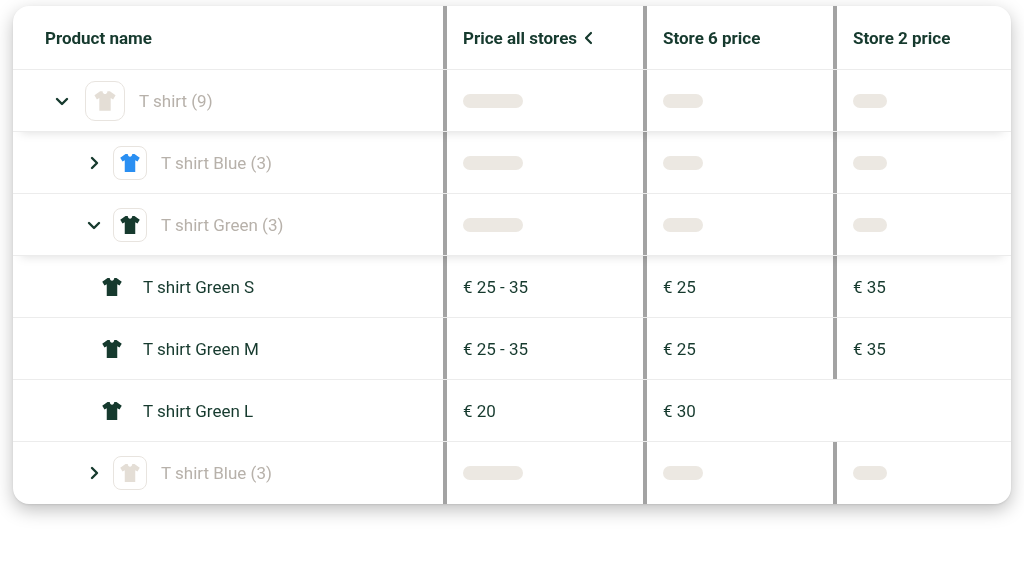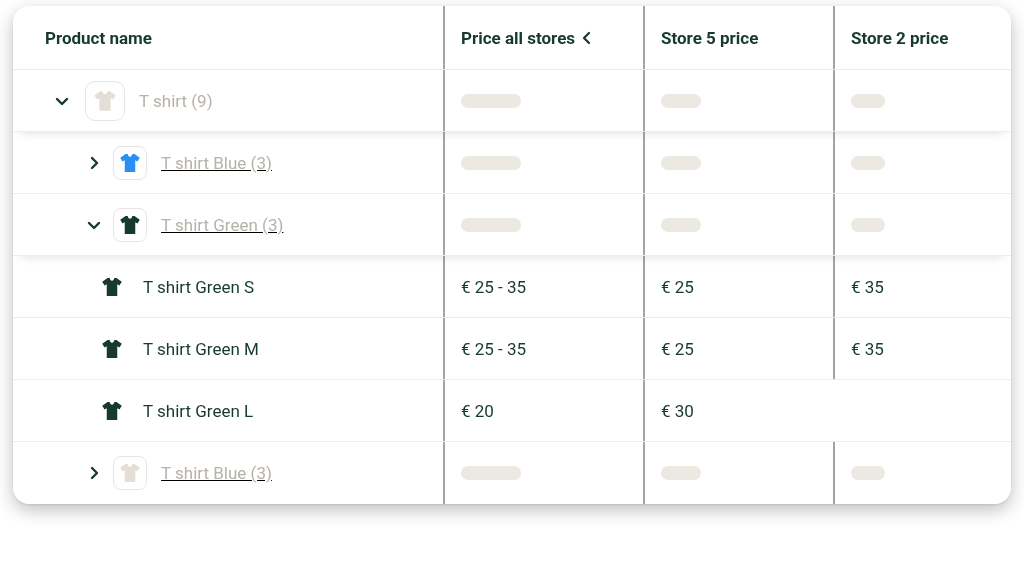--- a/index.html
+++ b/index.html
@@ -20,33 +20,33 @@
     grid-template-columns: 430px 200px 190px 1fr;
     align-items: center;
     border-bottom: 1px solid #ececec;
     min-height: 62px;
   }
   .row.header { min-height: 64px; }
   .row:last-child { border-bottom: none; }
 
   .cell { padding: 0 16px; display: flex; align-items: center; }
   .cell.name { padding-left: 32px; }
-  .cell.col  { border-left: 2px solid #a3a3a3; height: 100%; }
+  .cell.col  { border-left: 4px solid #a3a3a3; height: 100%; }
 
   .header .cell { font-weight: 700; color: #163a2e; font-size: 17px; }
   .header .sort-icon { margin-left: 6px; display: inline-flex; }
 
   .chevron {
     width: 18px; height: 18px;
     display: inline-flex; align-items: center; justify-content: center;
     color: #163a2e; cursor: pointer; flex: 0 0 18px;
   }
 
   .lvl0 .cell.name { padding-left: 40px; }
-  .lvl1 .cell.name { padding-left: 72px; text-decoration: underline; }
+  .lvl1 .cell.name { padding-left: 72px; }
   .lvl2 .cell.name { padding-left: 64px; }
 
   .spacer-before { width: 18px; flex: 0 0 18px; }
 
   .iconbox {
     width: 40px; height: 40px; border-radius: 10px;
     border: 1px solid #e8e4df; background: #fff;
     display: flex; align-items: center; justify-content: center;
     margin: 0 14px 0 14px; flex: 0 0 40px;
   }
@@ -80,21 +80,21 @@
     </div>
     <div class="cell col">
       <span>Price all stores</span>
       <span class="sort-icon">
         <svg width="12" height="14" viewBox="0 0 12 14">
             <path d="M8 2 L3 7 L8 12" fill="none" stroke="#163a2e" stroke-width="2.2" stroke-linecap="round" stroke-linejoin="round"></path>
           </svg>
       </span>
     </div>
     <div class="cell col">
-      <span>Store 5 price</span>
+      <span>Store 6 price</span>
     </div>
     <div class="cell col">
       <span>Store 2 price</span>
     </div>
   </div>
 
   <div id="rows-mount">
       <div class="row lvl0 drop">
         <div class="cell name">
           <span class="chevron">

